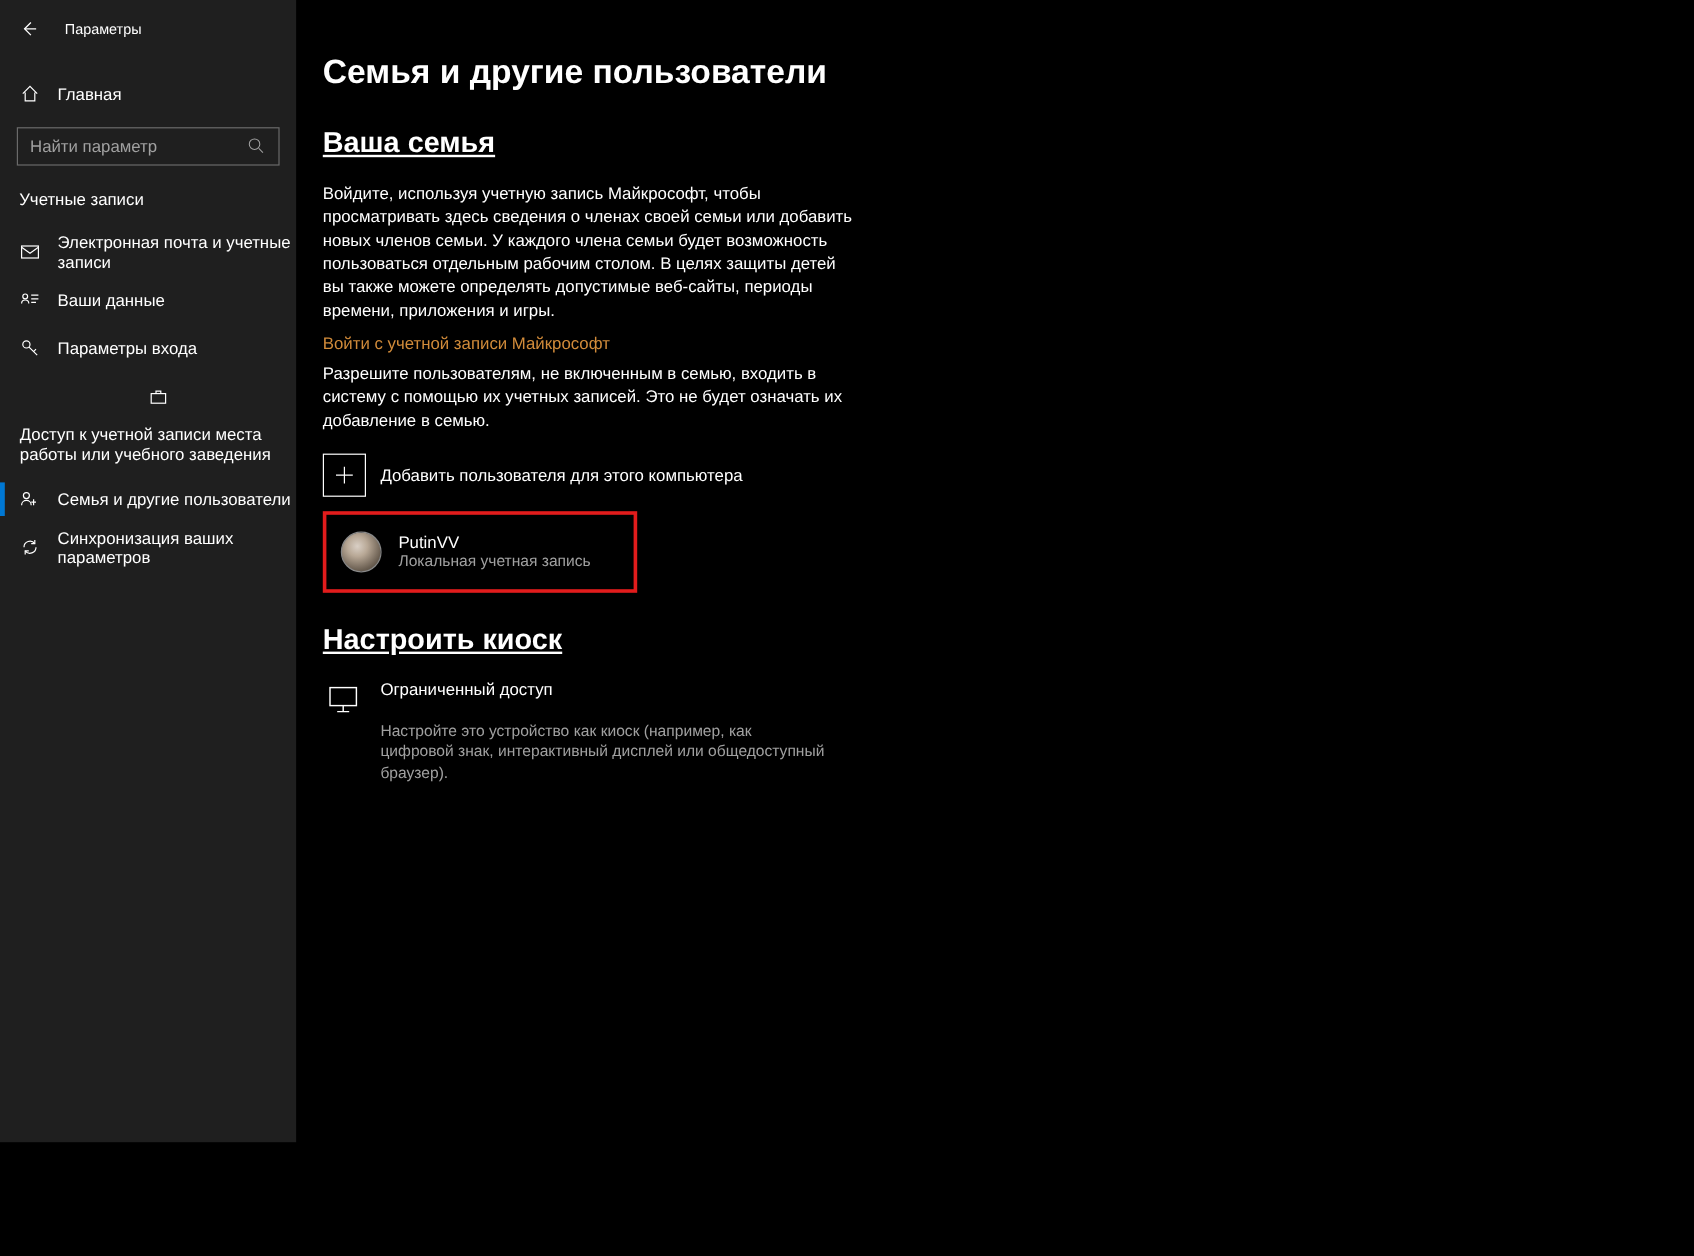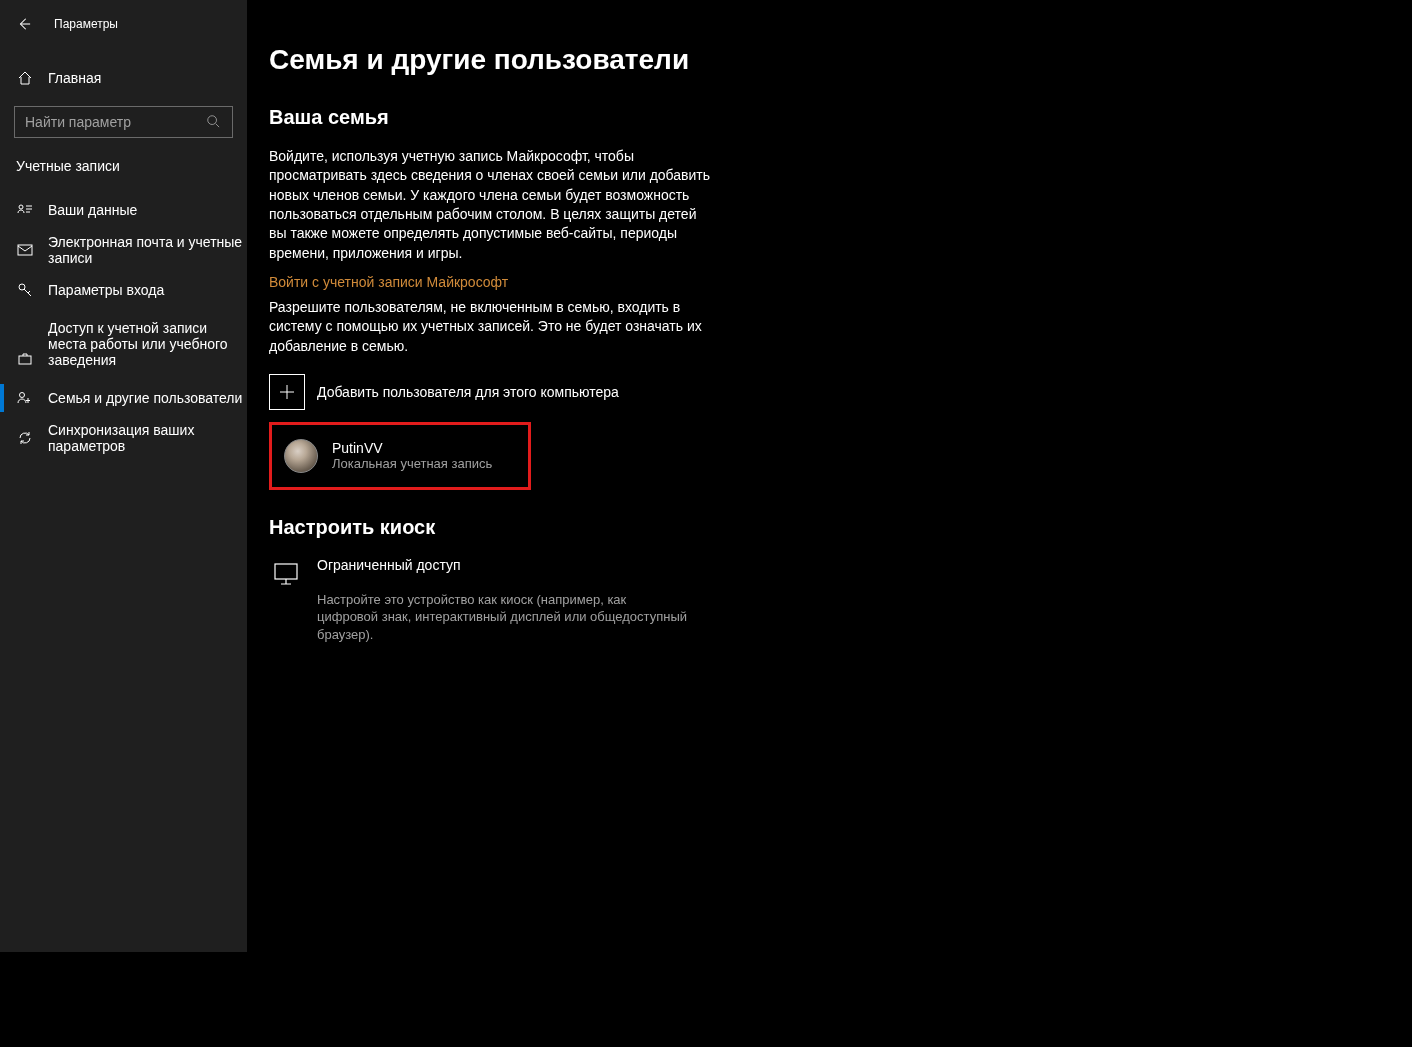--- a/index.html
+++ b/index.html
@@ -4,31 +4,31 @@
 <style>
 * { margin: 0; padding: 0; box-sizing: border-box; font-family: "Segoe UI", Arial, sans-serif; }
 body { width: 1284px; height: 952px; background: #000; color: #fff; display: flex; overflow: hidden; }
 .sidebar { width: 247px; background: #1f1f1f; display: flex; flex-direction: column; padding-top: 8px; }
 .titlebar { display: flex; align-items: center; height: 32px; padding-left: 16px; gap: 22px; margin-bottom: 18px; }
 .titlebar .back { width: 16px; height: 16px; display: flex; align-items: center; justify-content: center; }
 .titlebar .title { font-size: 12px; font-weight: 400; color: #fff; }
 .sidebar-row { display: flex; align-items: center; height: 40px; padding-left: 16px; gap: 14px; color: #fff; cursor: pointer; position: relative; }
 .sidebar-row .icon { width: 18px; height: 18px; display: flex; align-items: center; justify-content: center; flex-shrink: 0; }
 .sidebar-row .label { font-size: 14px; }
-.sidebar-row.multiline { height: auto; padding-top: 10px; padding-bottom: 10px; align-items: flex-end; }
+.sidebar-row.multiline { height: auto; padding-top: 10px; padding-bottom: 10px; align-items: center; flex-direction: column; }
 .sidebar-row.multiline .icon { margin-top: 2px; }
 .sidebar-row.active::before { content: ""; position: absolute; left: 0; top: 6px; bottom: 6px; width: 4px; background: #0078d4; }
 .search { margin: 8px 14px 16px 14px; height: 32px; border: 1px solid #6a6a6a; display: flex; align-items: center; padding: 0 10px; }
 .search input { flex: 1; background: transparent; border: none; outline: none; color: #fff; font-size: 14px; }
 .search input::placeholder { color: #a0a0a0; }
 .search .sicon { width: 16px; height: 16px; }
 .section-header { font-size: 14px; color: #fff; padding: 4px 16px 16px 16px; }
 .main { flex: 1; background: #000; padding: 44px 40px 0 22px; }
 h1 { font-size: 28px; font-weight: 600; margin-bottom: 30px; }
-h2 { font-size: 20px; font-weight: 600; margin-bottom: 18px; margin-top: 26px; }
+h2 { font-size: 24px; font-weight: 600; margin-bottom: 18px; margin-top: 26px; text-decoration: underline; }
 .body-text { font-size: 14px; color: #fff; max-width: 444px; line-height: 1.38; margin-bottom: 10px; }
 .link { color: #d18b3a; font-size: 14px; cursor: pointer; display: inline-block; margin-bottom: 8px; }
 .add-row { display: flex; align-items: center; gap: 12px; margin-top: 18px; cursor: pointer; }
 .plus-box { width: 36px; height: 36px; border: 1px solid #fff; display: flex; align-items: center; justify-content: center; }
 .add-label { font-size: 14px; }
 .user-card { display: flex; align-items: center; gap: 14px; margin-top: 12px; padding: 14px 12px; width: 262px; border: 3px solid #e21c1c; cursor: pointer; }
 .avatar { width: 34px; height: 34px; border-radius: 50%; background: radial-gradient(circle at 40% 35%, #d9cfc5 0%, #b8a896 30%, #6b5f52 70%, #3a332b 100%); border: 1px solid #888; flex-shrink: 0; }
 .user-info .uname { font-size: 14px; }
 .user-info .utype { font-size: 13px; color: #a0a0a0; }
 .kiosk-row { display: flex; gap: 14px; margin-top: 18px; cursor: pointer; max-width: 420px; }
@@ -68,35 +68,35 @@
           <path d="M11 11 L15 15" stroke="#a0a0a0" stroke-width="1"></path>
         </svg>
     </span>
   </div>
 
   <div class="section-header">Учетные записи</div>
 
   <div class="sidebar-row">
     <span class="icon">
       <svg width="16" height="16" viewBox="0 0 16 16">
+          <rect x="1" y="3" width="14" height="10" stroke="#fff" stroke-width="1" fill="none"></rect>
+          <path d="M1 4 L8 9 L15 4" stroke="#fff" stroke-width="1" fill="none"></path>
+        </svg>
+    </span>
+    <span class="label">Электронная почта и учетные записи</span>
+  </div>
+
+  <div class="sidebar-row">
+    <span class="icon">
+      <svg width="16" height="16" viewBox="0 0 16 16">
           <circle cx="4" cy="5" r="2" stroke="#fff" stroke-width="1" fill="none"></circle>
           <path d="M1 11c0-2 1.5-3 3-3s3 1 3 3M9 4h6M9 7h6M9 10h4" stroke="#fff" stroke-width="1" fill="none"></path>
         </svg>
     </span>
     <span class="label">Ваши данные</span>
-  </div>
-
-  <div class="sidebar-row">
-    <span class="icon">
-      <svg width="16" height="16" viewBox="0 0 16 16">
-          <rect x="1" y="3" width="14" height="10" stroke="#fff" stroke-width="1" fill="none"></rect>
-          <path d="M1 4 L8 9 L15 4" stroke="#fff" stroke-width="1" fill="none"></path>
-        </svg>
-    </span>
-    <span class="label">Электронная почта и учетные записи</span>
   </div>
 
   <div class="sidebar-row">
     <span class="icon">
       <svg width="16" height="16" viewBox="0 0 16 16">
           <circle cx="5" cy="5" r="3" stroke="#fff" stroke-width="1" fill="none"></circle>
           <path d="M7 7 L14 14 M11 11 L13 9" stroke="#fff" stroke-width="1"></path>
         </svg>
     </span>
     <span class="label">Параметры входа</span>

